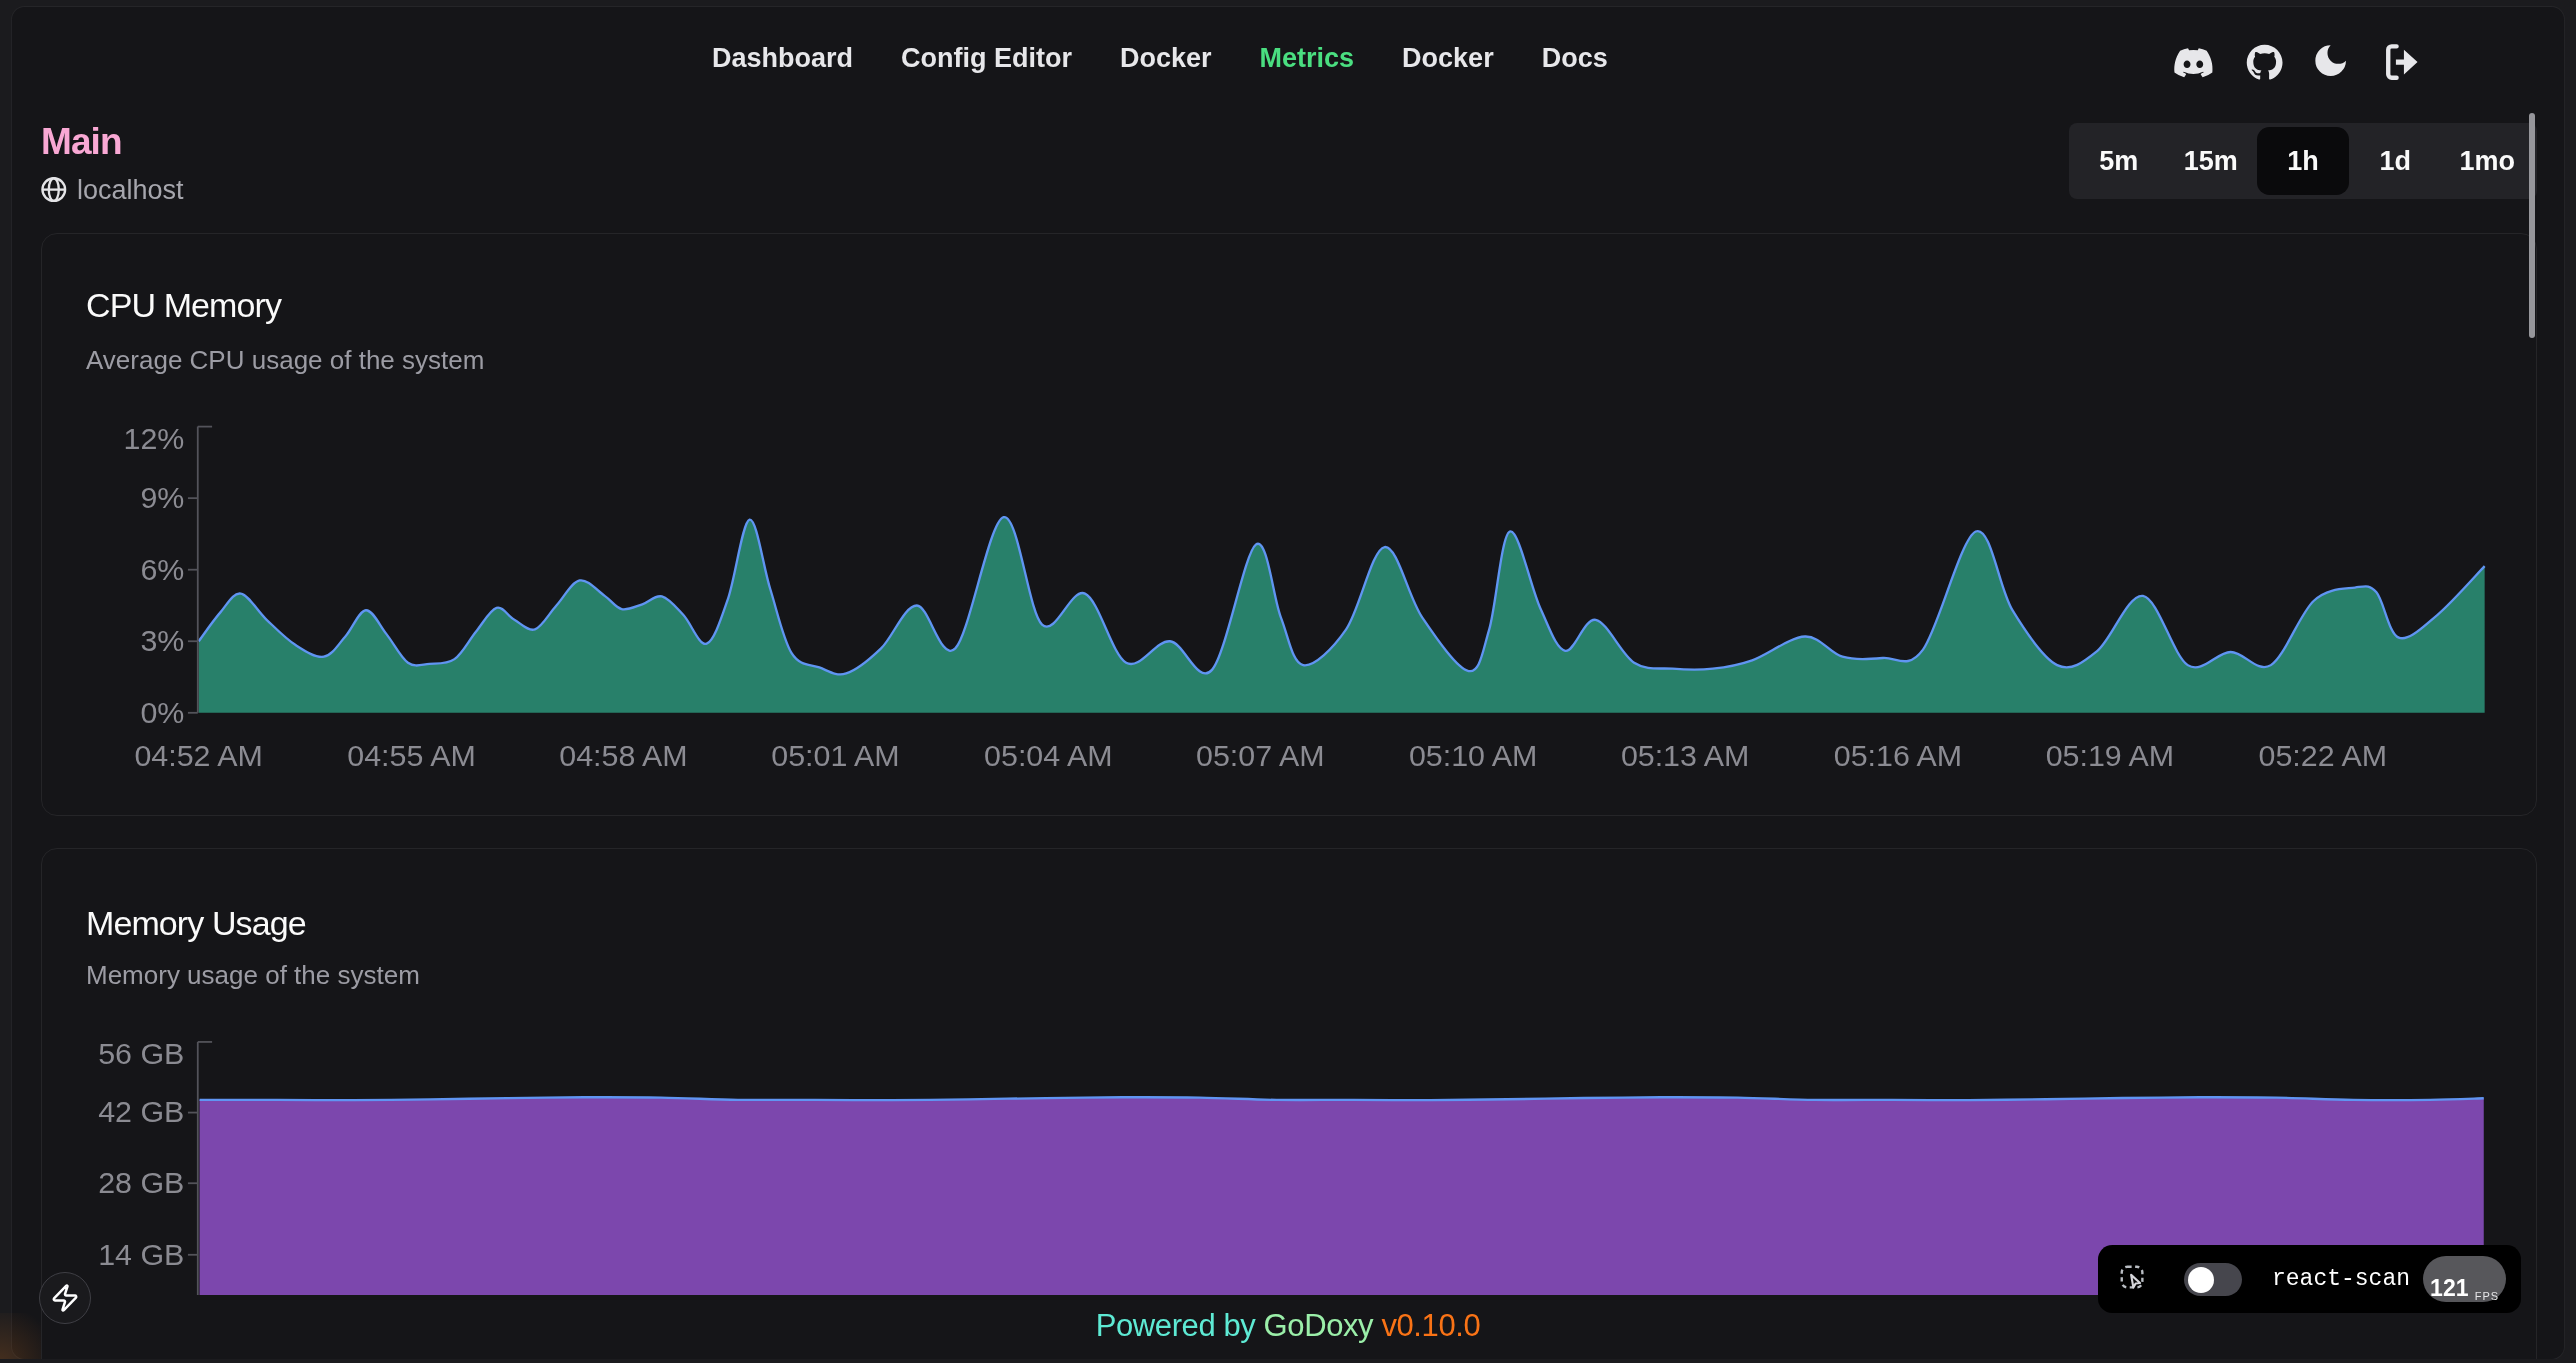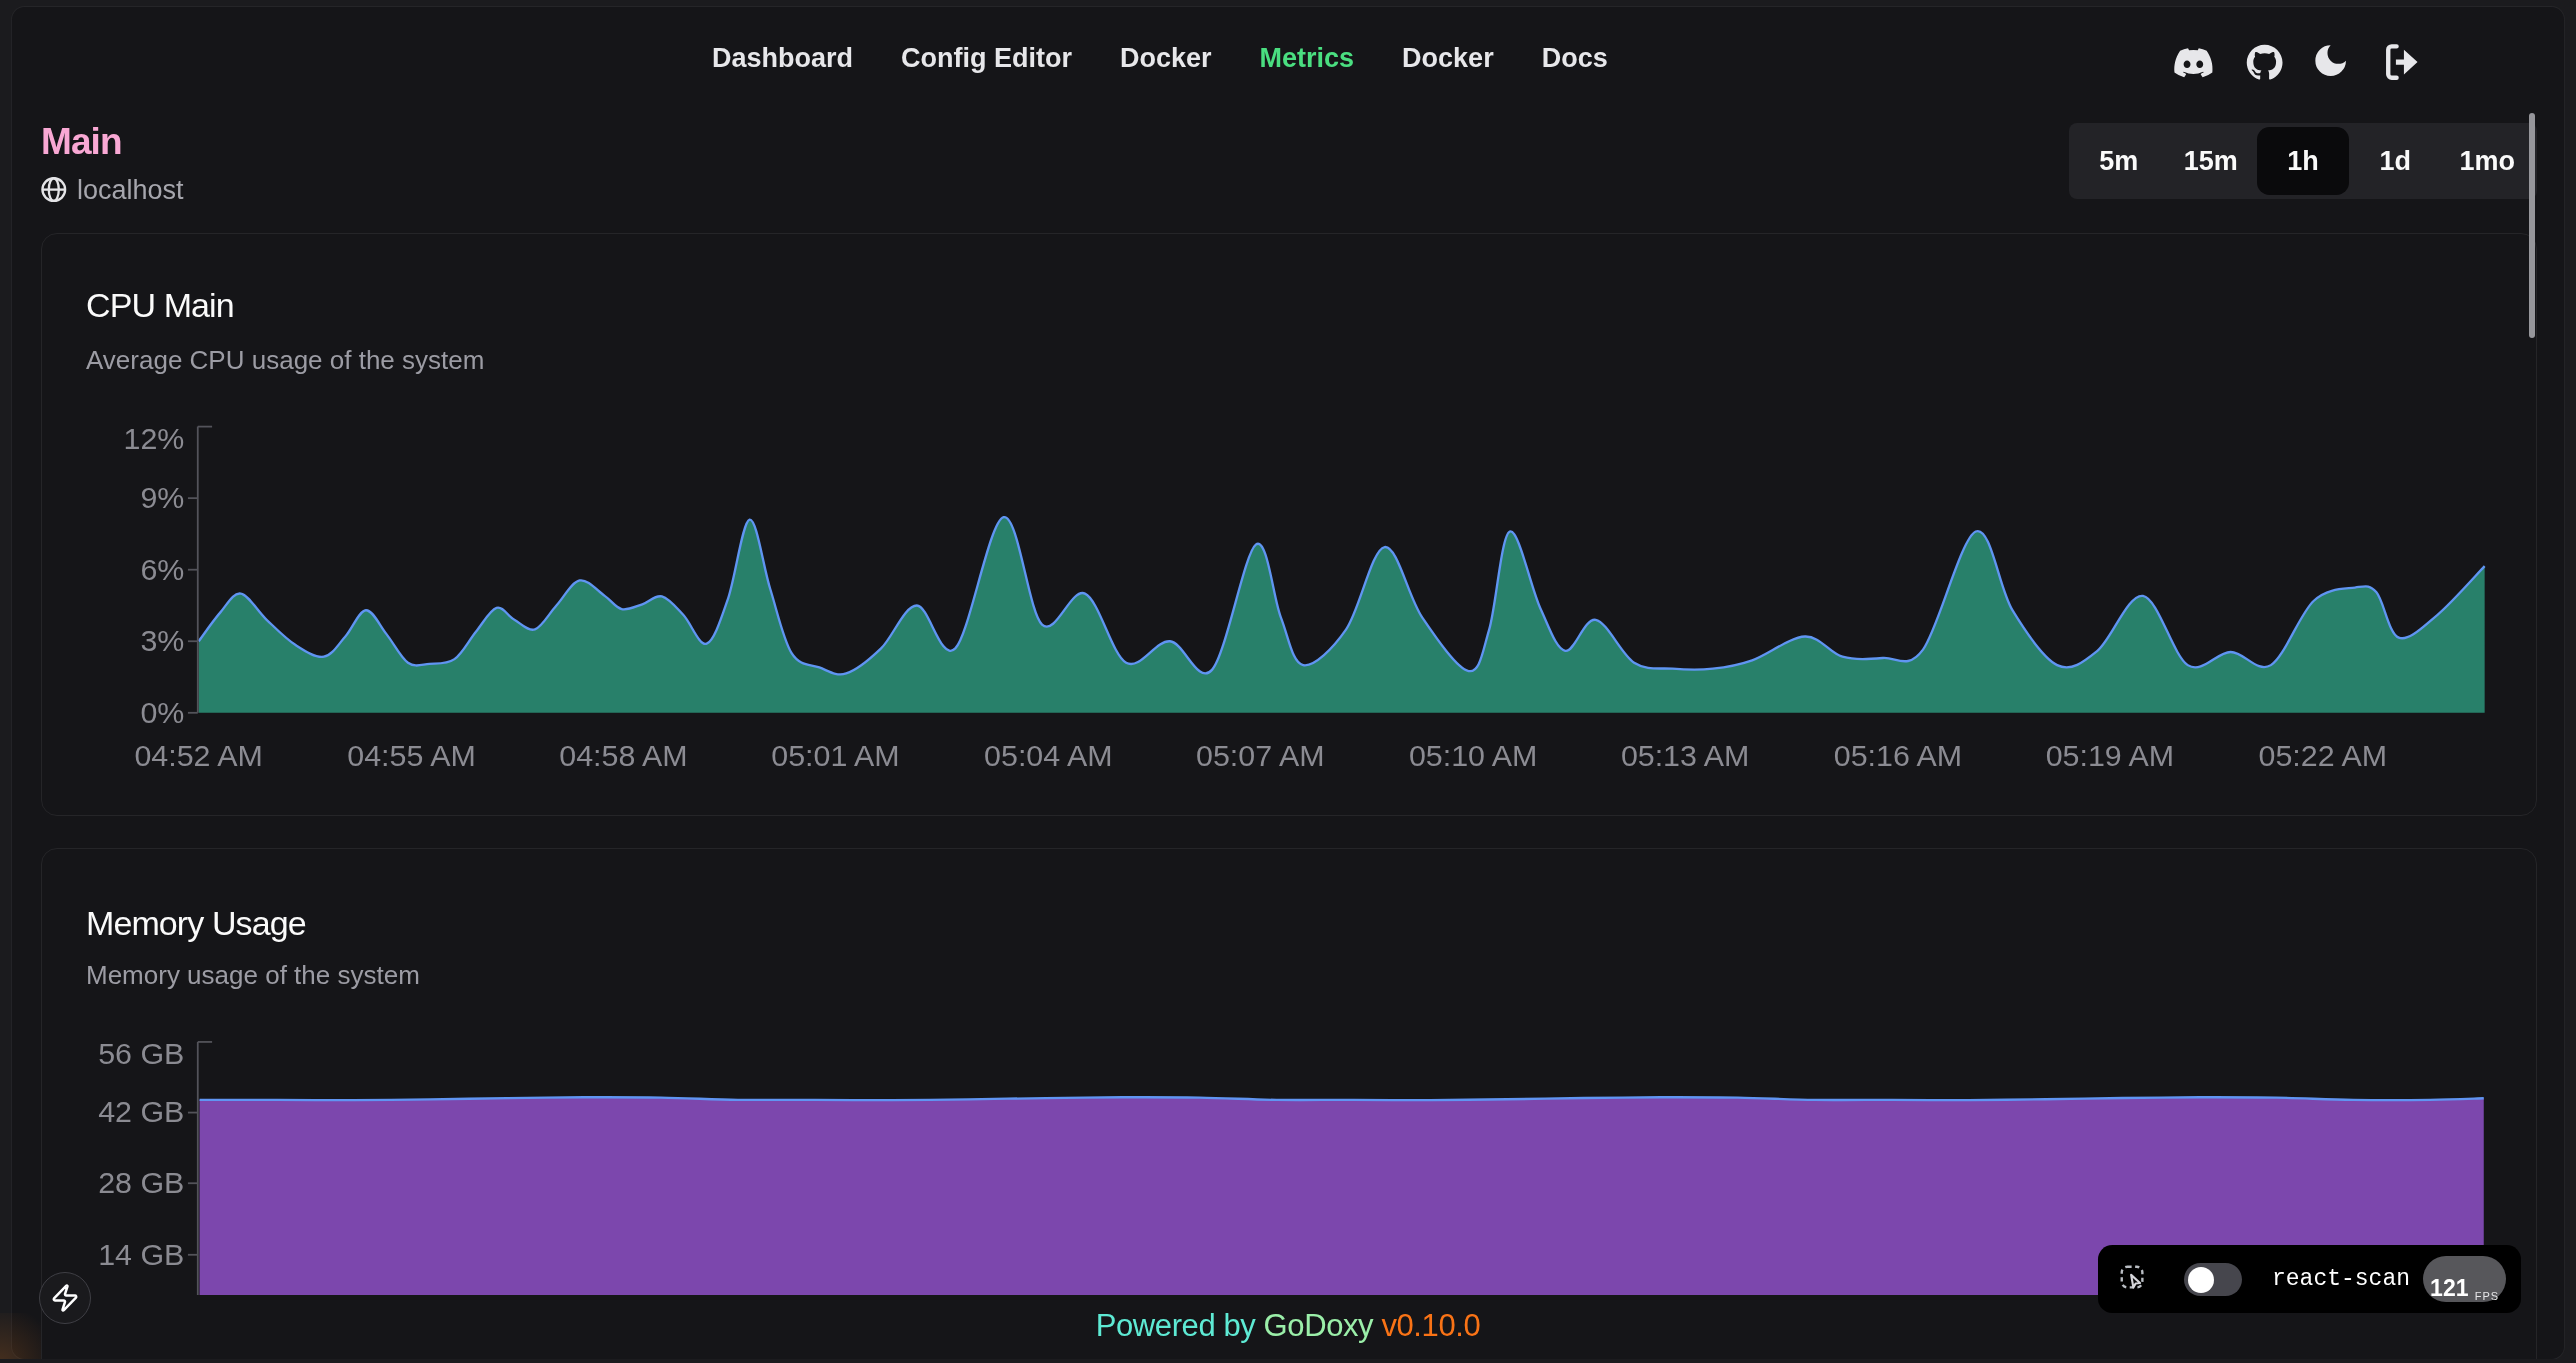--- a/index.html
+++ b/index.html
@@ -83,21 +83,21 @@
 
   <div id="sel">
     <div class="b">5m</div>
       <div class="b">15m</div>
       <div class="b on">1h</div>
       <div class="b">1d</div>
       <div class="b">1mo</div>
   </div>
 
   <div class="card" id="card1">
-    <div class="ct" style="left:44px; top:52px;">CPU Main</div>
+    <div class="ct" style="left:44px; top:52px;">CPU Memory</div>
     <div class="cs" style="left:44px; top:111px;">Average CPU usage of the system</div>
   </div>
   <div class="card" id="card2">
     <div class="ct" style="left:44px; top:55px;">Memory Usage</div>
     <div class="cs" style="left:44px; top:111px;">Memory usage of the system</div>
   </div>
 
   <svg id="art" width="2576" height="1363" viewBox="0 0 2880 1524" style="position:absolute;left:0;top:0;">
 
     <path d="M222.0,717.0C226.0,711.7 238.2,693.9 246.0,685.0C253.8,676.1 260.3,662.3 269.0,663.7C277.7,665.0 287.8,683.4 298.0,693.0C308.2,702.6 319.3,714.1 330.0,721.0C340.7,727.9 352.7,735.9 362.0,734.3C371.3,732.8 378.2,720.3 386.0,711.7C393.8,703.0 401.3,682.8 409.0,682.3C416.7,681.9 424.2,699.2 432.0,709.0C439.8,718.8 448.0,735.4 456.0,741.0C464.0,746.6 471.3,743.0 480.0,742.3C488.7,741.7 499.3,743.0 508.0,737.0C516.7,731.0 524.2,715.9 532.0,706.3C539.8,696.8 547.8,681.9 555.0,679.7C562.2,677.4 567.8,689.0 575.0,693.0C582.2,697.0 590.2,706.3 598.0,703.7C605.8,701.0 613.7,686.1 622.0,677.0C630.3,667.9 639.0,650.8 648.0,649.0C657.0,647.2 668.2,661.0 676.0,666.3C683.8,671.7 688.0,679.4 695.0,681.0C702.0,682.6 710.5,678.0 718.0,675.7C725.5,673.3 732.3,664.9 740.0,666.9C747.7,668.9 755.7,678.9 764.0,687.7C772.3,696.5 781.7,722.8 790.0,719.7C798.3,716.6 806.0,692.1 814.0,669.0C822.0,645.9 830.2,582.8 838.0,581.0C845.8,579.2 853.2,633.4 861.0,658.3C868.8,683.2 875.8,715.7 885.0,730.3C894.2,745.0 905.8,742.6 916.0,746.3C926.2,750.1 934.5,756.6 946.0,753.0C957.5,749.4 971.8,737.7 985.0,725.0C998.2,712.3 1011.2,677.0 1025.0,677.0C1038.8,677.0 1051.8,741.4 1068.0,725.0C1084.2,708.6 1105.8,582.8 1122.0,578.3C1138.2,573.9 1149.8,684.1 1165.0,698.3C1180.2,712.6 1197.3,656.6 1213.0,663.7C1228.7,670.8 1243.2,732.1 1259.0,741.0C1274.8,749.9 1292.0,715.7 1308.0,717.0C1324.0,718.3 1339.0,767.0 1355.0,749.0C1371.0,731.0 1391.2,618.8 1404.0,609.0C1416.8,599.2 1423.2,667.9 1432.0,690.3C1440.8,712.8 1444.8,741.4 1457.0,743.7C1469.2,745.9 1489.8,725.7 1505.0,703.7C1520.2,681.7 1533.8,613.9 1548.0,611.7C1562.2,609.4 1574.3,667.2 1590.0,690.3C1605.7,713.4 1629.5,748.1 1642.0,750.3C1654.5,752.6 1657.3,729.7 1665.0,703.7C1672.7,677.7 1678.5,598.3 1688.0,594.3C1697.5,590.3 1711.7,657.4 1722.0,679.7C1732.3,701.9 1739.7,725.4 1750.0,727.7C1760.3,729.9 1771.2,690.8 1784.0,693.0C1796.8,695.2 1812.7,731.9 1827.0,741.0C1841.3,750.1 1855.3,746.6 1870.0,747.7C1884.7,748.8 1900.2,749.2 1915.0,747.7C1929.8,746.1 1941.8,744.3 1959.0,738.3C1976.2,732.3 2001.2,712.3 2018.0,711.7C2034.8,711.0 2045.5,730.3 2060.0,734.3C2074.5,738.3 2090.0,737.0 2105.0,735.7C2120.0,734.3 2132.7,749.9 2150.0,726.3C2167.3,702.8 2192.3,601.7 2209.0,594.3C2225.7,587.0 2234.8,657.4 2250.0,682.3C2265.2,707.2 2284.2,736.1 2300.0,743.7C2315.8,751.2 2329.0,740.6 2345.0,727.7C2361.0,714.8 2379.2,663.7 2396.0,666.3C2412.8,669.0 2429.7,733.2 2446.0,743.7C2462.3,754.1 2478.5,729.0 2494.0,729.0C2509.5,729.0 2523.5,753.2 2539.0,743.7C2554.5,734.1 2571.3,686.1 2587.0,671.7C2602.7,657.2 2621.3,658.6 2633.0,657.0C2644.7,655.4 2648.8,653.0 2657.0,662.3C2665.2,671.7 2670.7,708.8 2682.0,713.0C2693.3,717.2 2709.0,701.0 2725.0,687.7C2741.0,674.3 2769.2,642.1 2778.0,633.0L2778.0,797.0L222.0,797.0Z" fill="#28806a"></path>

